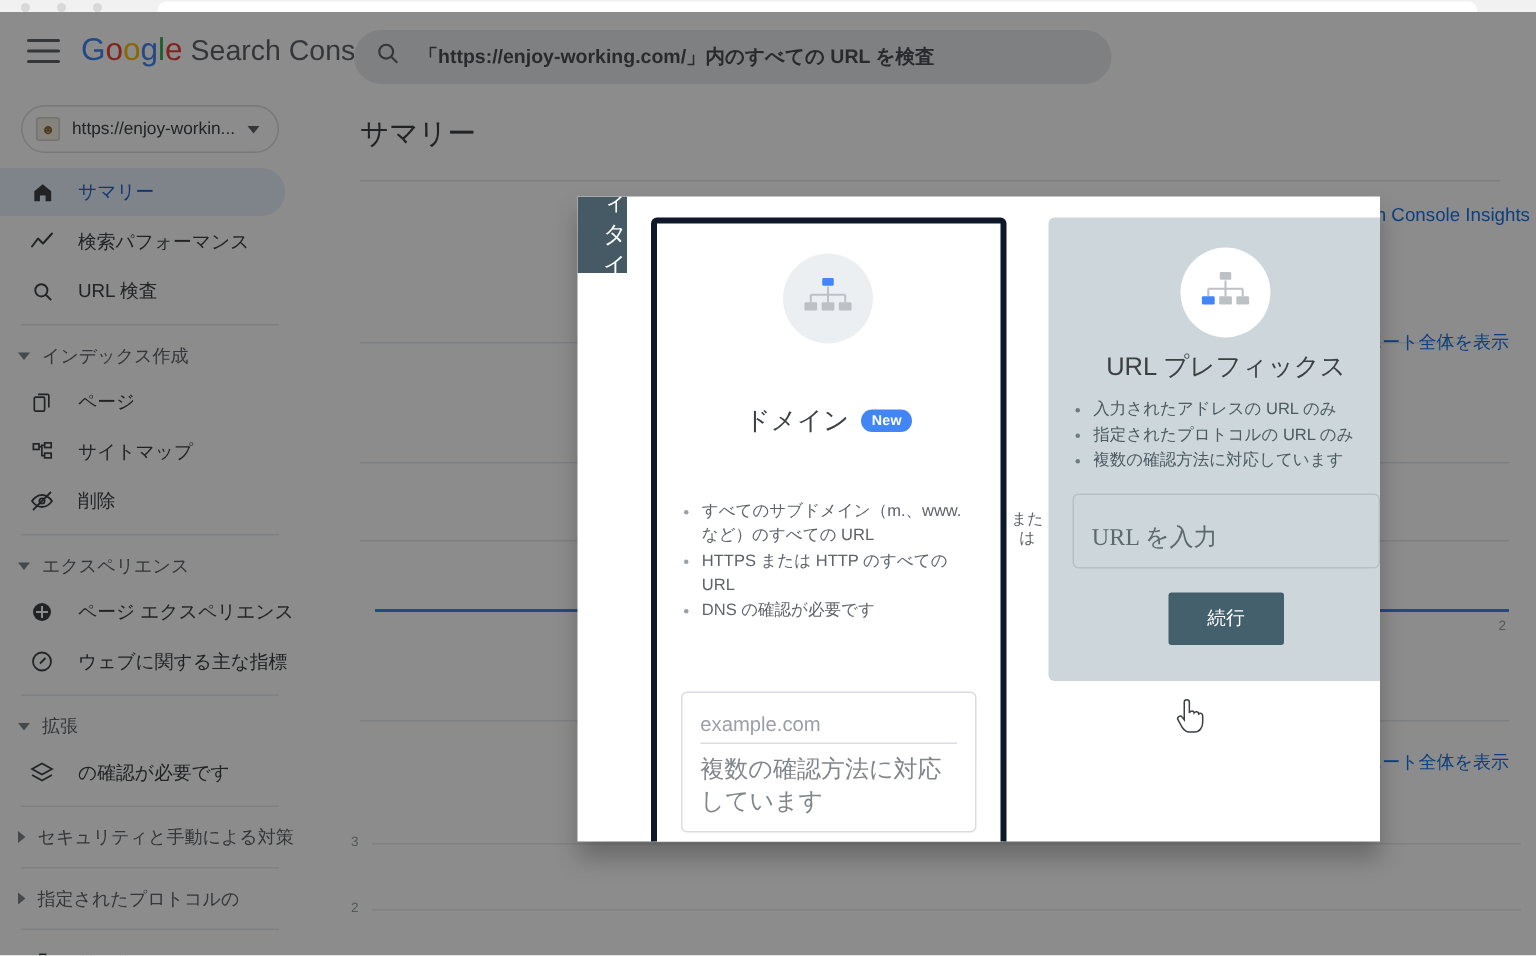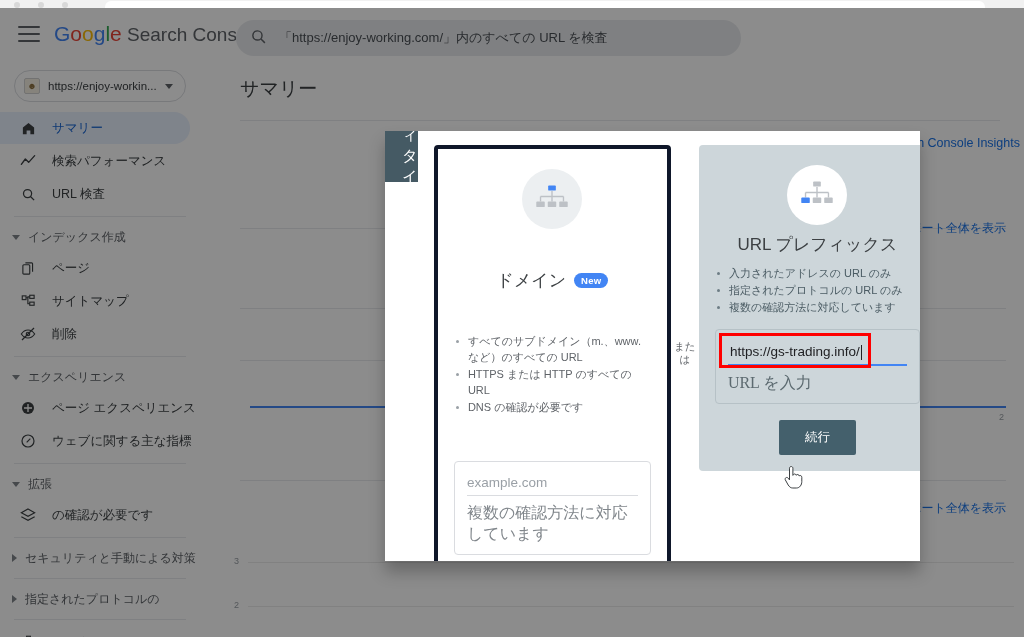--- a/index.html
+++ b/index.html
@@ -63,21 +63,21 @@
   .brand .sc { color:#5f6368; font-size: 19px; }
 
   .searchbar {
     position: absolute; left: 236px; top: 12px;
     width: 505px; height: 36px;
     background: #e8eaed; border-radius: 20px;
     display: flex; align-items: center;
   }
   .searchbar .mag { margin-left: 14px; margin-right: 12px; flex: 0 0 auto; }
   .searchbar .q {
-    font-size: 13px; color: #4a4f55; white-space: nowrap; overflow: hidden;
+    font-size: 13px; color: #4a4f55; white-space: nowrap; overflow: hidden; font-weight: bold;
   }
 
   
   .sidebar {
     position: absolute; left: 0; top: 52px; width: 200px; height: 577px;
     background: #ffffff; padding-top: 6px;
     overflow: hidden;
   }
   .prop-chip {
     margin: 4px 0 10px 14px; width: 172px; height: 32px;
@@ -527,25 +527,20 @@
             <rect x="28.5" y="20" width="10" height="6.5" rx="1" fill="#bdc1c6"></rect>
           </svg>
         </div>
         <div class="card-title">URL プレフィックス</div>
         <ul class="bullets dark">
           <li>入力されたアドレスの URL のみ</li>
           <li>指定されたプロトコルの URL のみ</li>
           <li>複数の確認方法に対応しています</li>
         </ul>
         <div class="field-box dark">
-          <div class="prefix-input-wrap">
-            <input class="prefix-input" type="text" value="https://gs-trading.info/" style="">
-            <span class="caret-bar" id="caretbar" style="left: 133px;"></span>
-            <span class="red-focus"></span>
-          </div>
           <div class="field-hint dark">URL を入力</div>
         </div>
         <button class="btn-solid">続行</button>
       </div>
 
     </div>
 
     <div class="modal-footer">
       <button class="footer-btn muted">詳細</button>
       <button class="footer-btn link">キャンセル</button>

